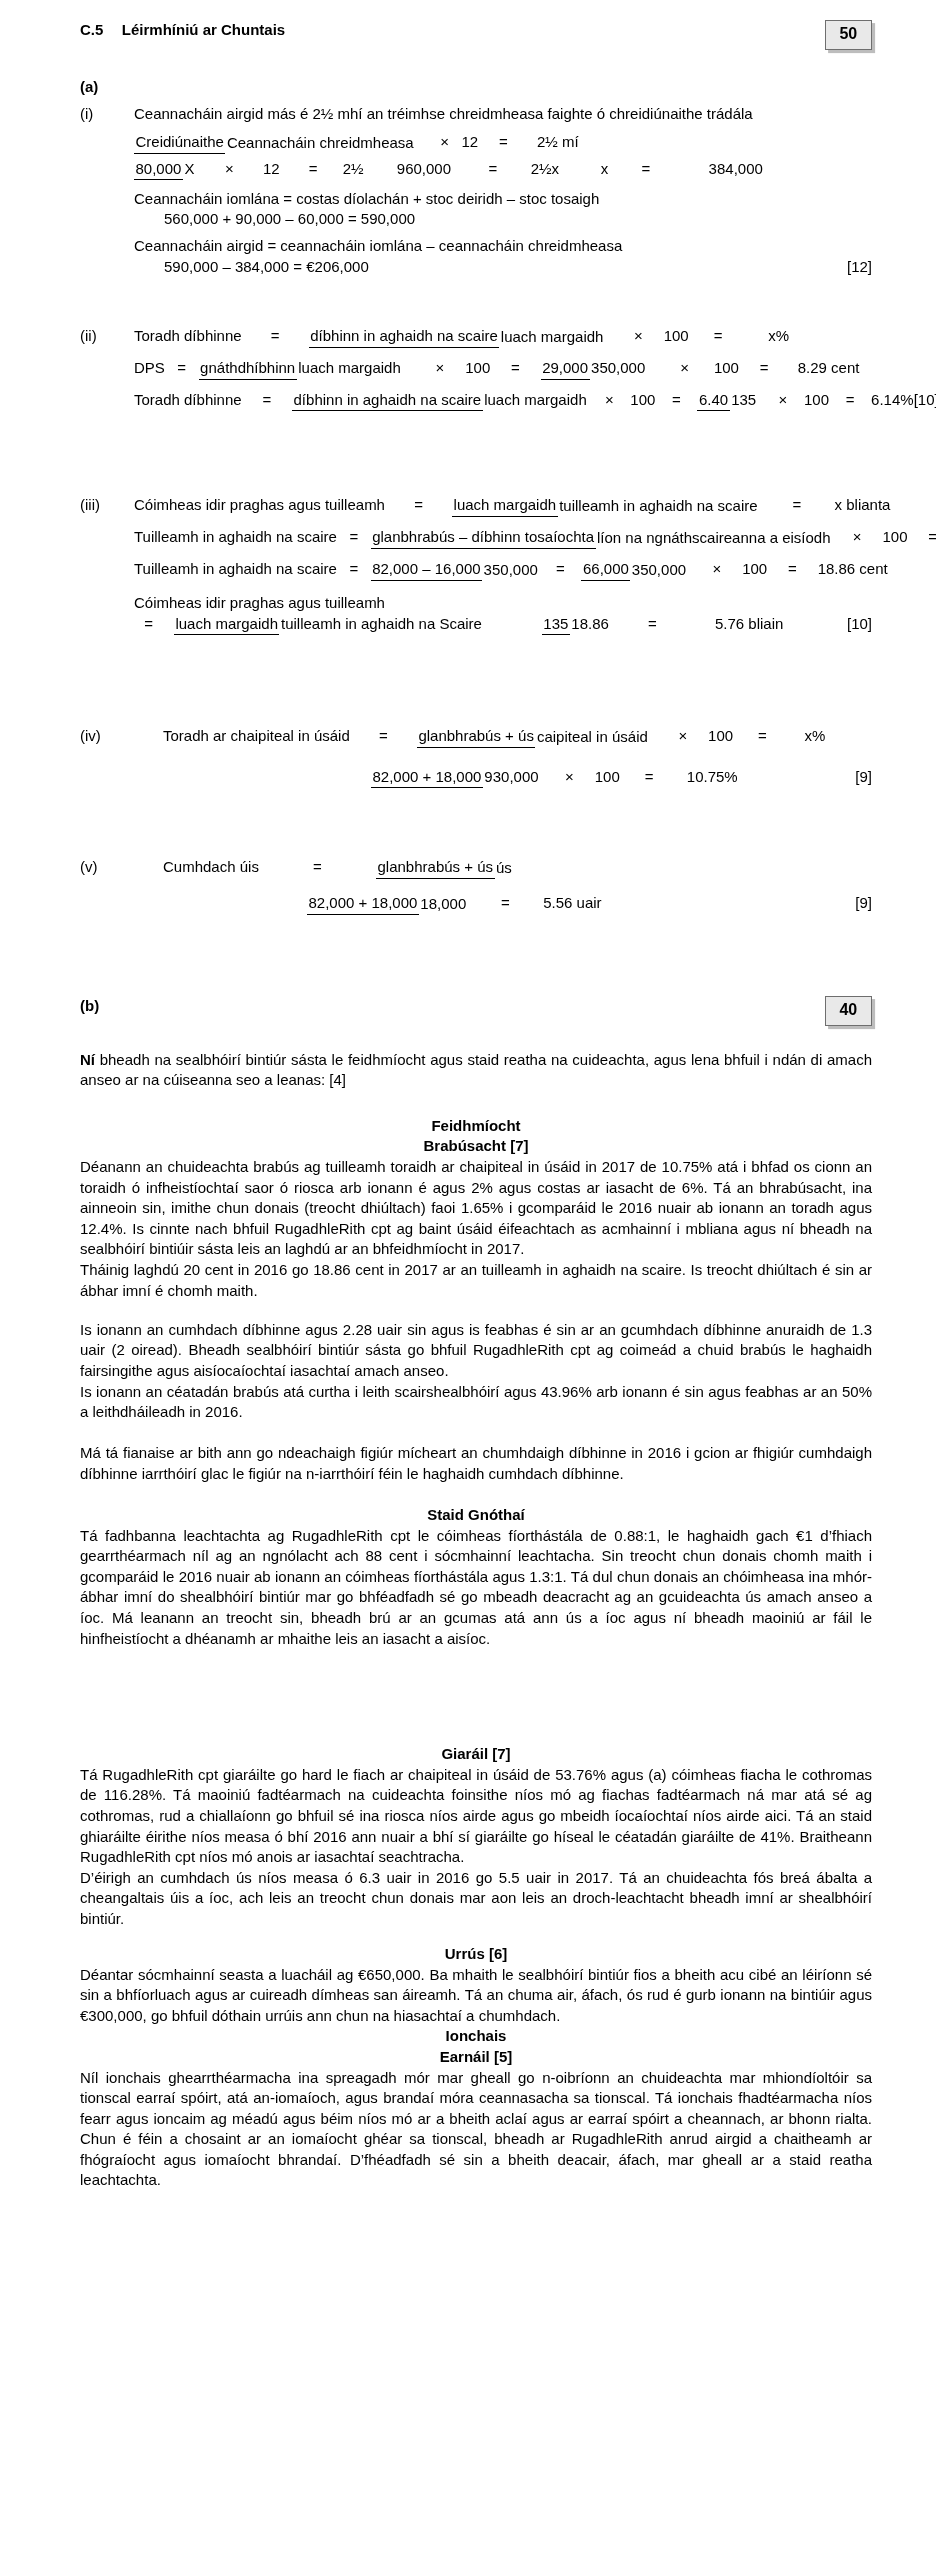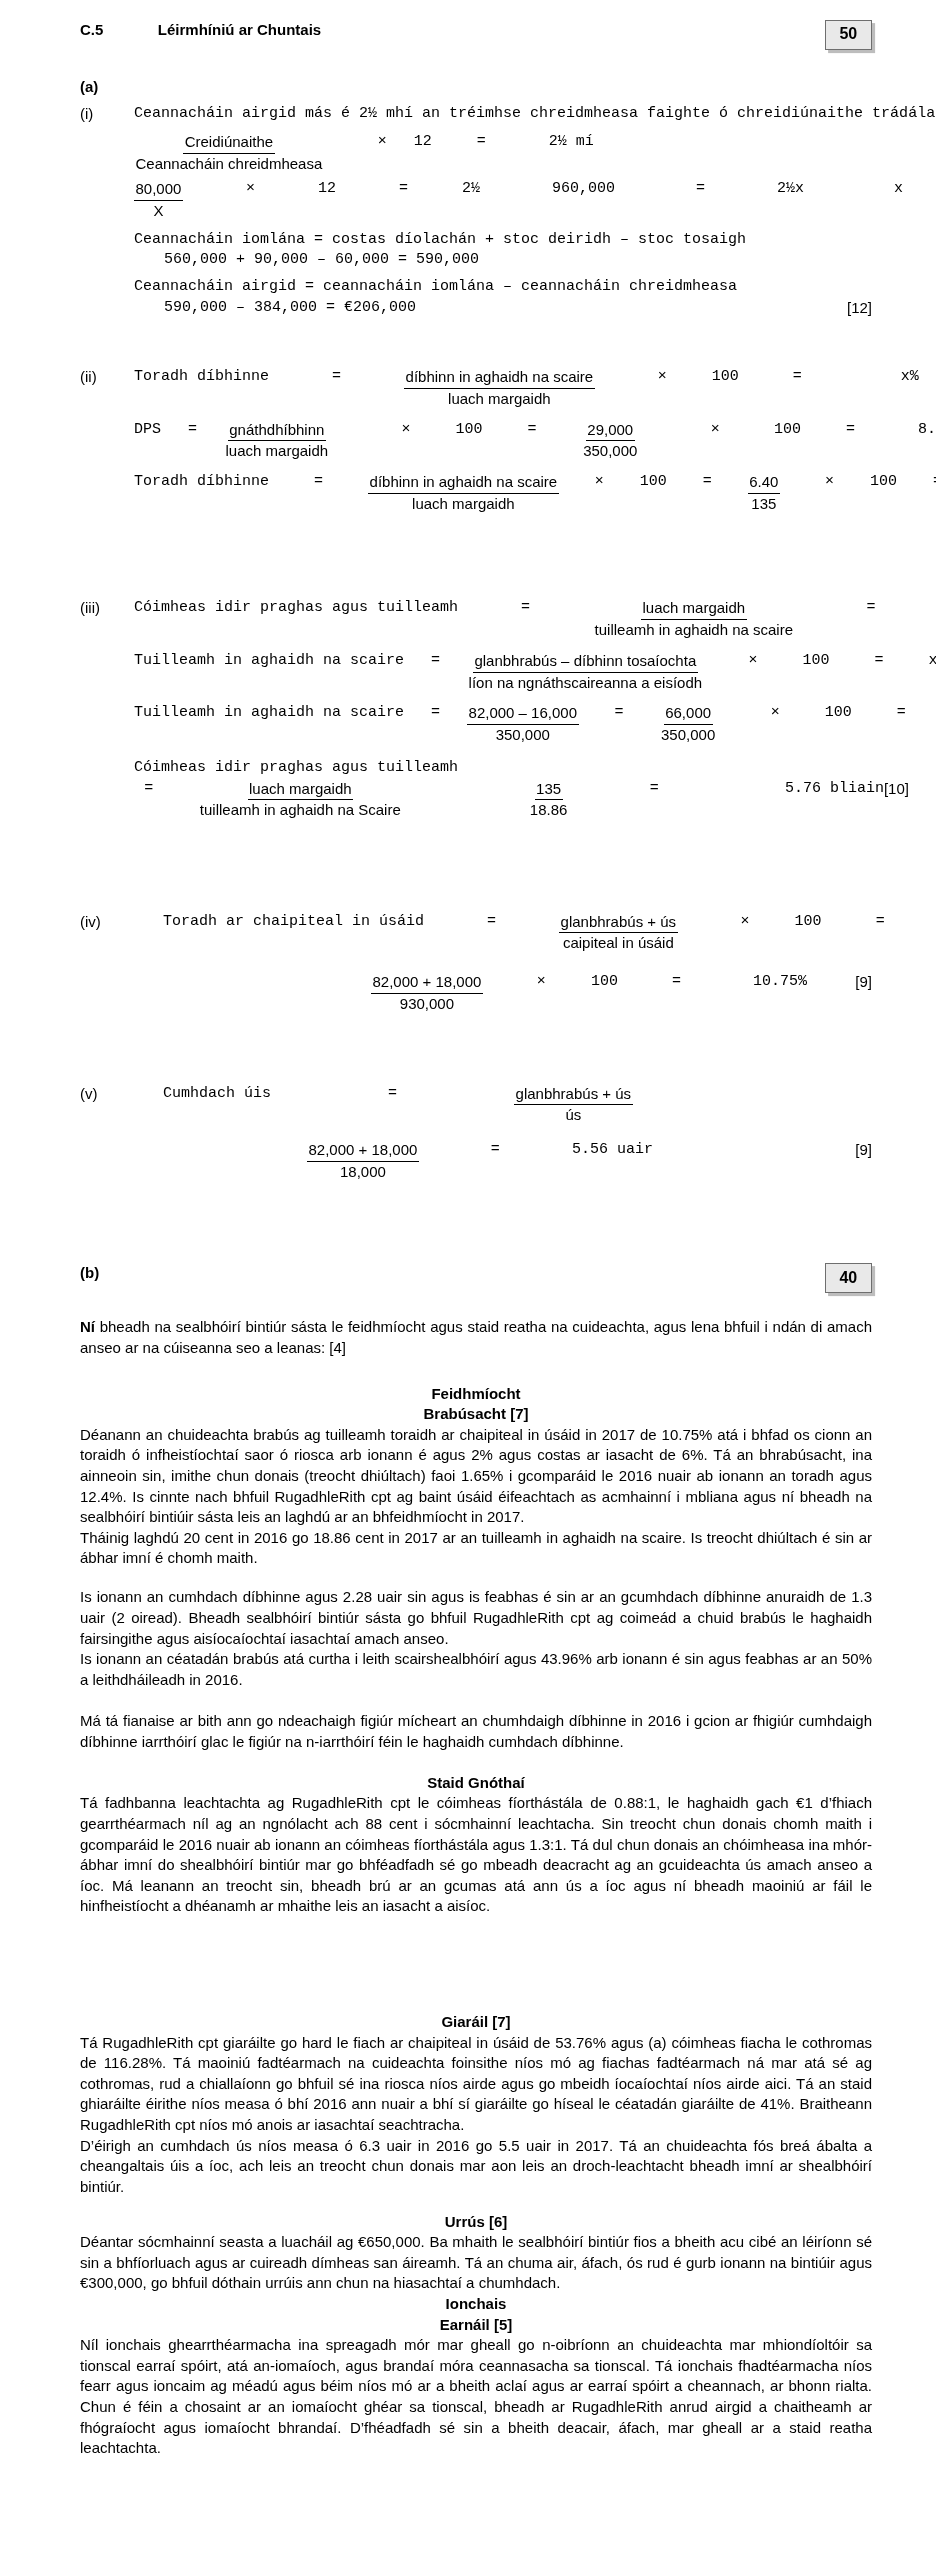--- a/index.html
+++ b/index.html
@@ -3,37 +3,37 @@
 <meta charset="utf-8">
 <style>
   html,body{margin:0;padding:0;background:#ffffff;}
   .page{
     width:937px;height:3248px;background:#ffffff;color:#000;
     font-family:"Liberation Sans","DejaVu Sans",sans-serif;
     font-size:15px;line-height:20.6px;
     padding:19.6px 65px 0 80px;box-sizing:border-box;
     overflow:hidden;position:relative;
   }
-  .hdr{display:flex;align-items:flex-start;margin-bottom:27px;gap:36px;}
+  .hdr{display:flex;align-items:flex-start;margin-bottom:27px;}
   .hdr .code{font-weight:bold;margin-right:18.5px;white-space:pre;}
   .hdr .title{font-weight:bold;white-space:pre;text-align:right;}
   .marksbox{
     margin-left:auto;min-width:33px;height:28px;padding:0 6.2px;
     border:1.5px solid #6e6e6e;background:#e9e9e9;
     box-shadow:3.1px 3.1px 0 #bdbdbd;
     display:flex;align-items:center;justify-content:center;
     font-weight:bold;font-size:16px;flex-shrink:0;
   }
   .alabel{font-weight:bold;margin-bottom:7.2px;}
   .sub{display:flex;}
   .sub-label{width:54px;flex-shrink:0;}
   .sub-body{flex:1;min-width:0;}
   .row{display:flex;align-items:flex-start;}
-  .pre{white-space:pre;flex-shrink:0;font-family:Liberation Mono, monospace;}
-  .frac{display:inline-flex;flex-direction:column;align-items:center;text-align:center;flex-shrink:0;}
+  .pre{white-space:pre;flex-shrink:0;}
+  .frac{display:inline-flex;flex-direction:row;align-items:center;text-align:center;flex-shrink:0;}
   .num{border-bottom:1px solid #000;padding:0 1.5px;white-space:pre;}
   .den{padding:0 1.5px;white-space:pre;}
   .marks{margin-left:auto;white-space:pre;flex-shrink:0;}
   .bhead{font-weight:bold;text-align:center;}
   .bold{font-weight:bold;}
   p.para{margin:0;text-align:justify;}
 </style>
 </head>
 <body>
 

